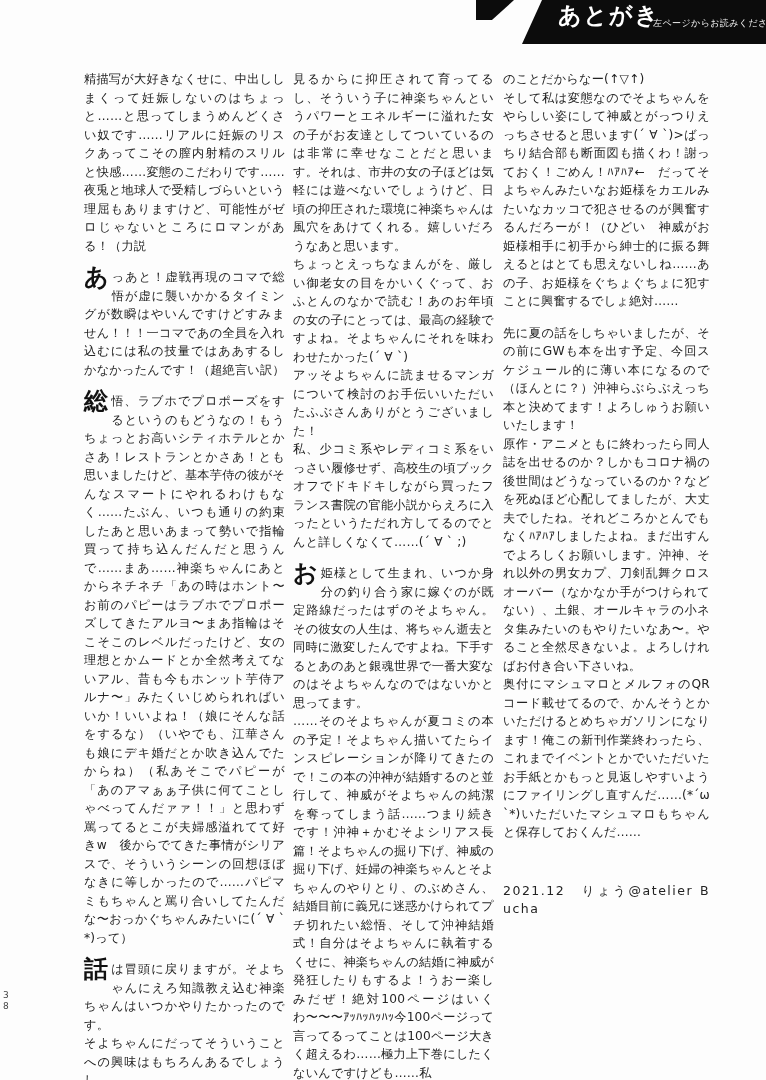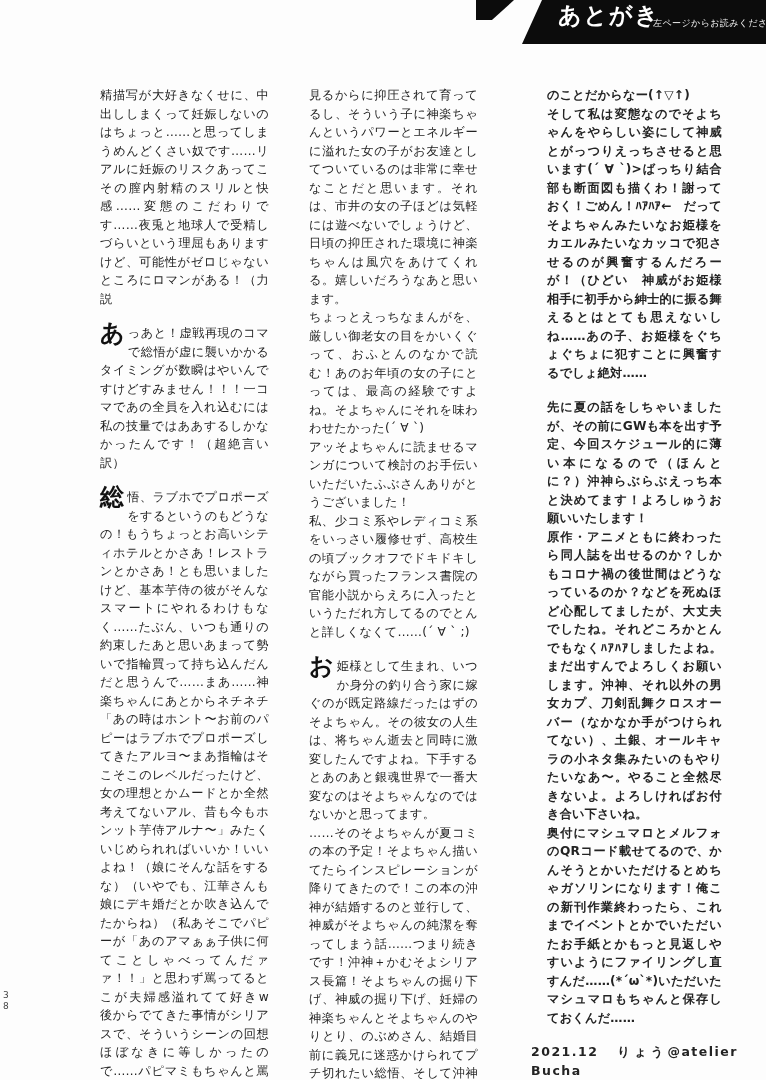--- a/index.html
+++ b/index.html
@@ -31,30 +31,30 @@
   }
 
   
   .col {
     position:absolute; top:70px; width:201px;
     font-size:12.2px; line-height:18.5px; letter-spacing:0.2px;
     text-align:justify; word-break:break-all;
   }
   #col1 { left:84px; }
   #col2 { left:293px; }
-  #col3 { left:531px; width:207px;font-weight:bold; }
+  #col3 { left:503px; width:207px; }
 
-  .block { margin:16px; }
+  .block { margin:0; }
   .block.gap { margin-top:13px; }
   .lead {
     float:left; font-size:24px; line-height:23px; font-weight:600;
     padding-right:3px; margin-top:-2px; color:#111;
   }
 
-  .credit { font-size:12.5px; letter-spacing:1.5px; }
+  .credit { margin-top:40px; font-size:12.5px; letter-spacing:1.5px; }
 
   .page-num {
     position:absolute; left:3px; top:990px; width:9px;
     font-size:9px; line-height:11px; word-break:break-all; color:#444;
   }
 </style>
 </head>
 <body>
 
 <div class="page">

